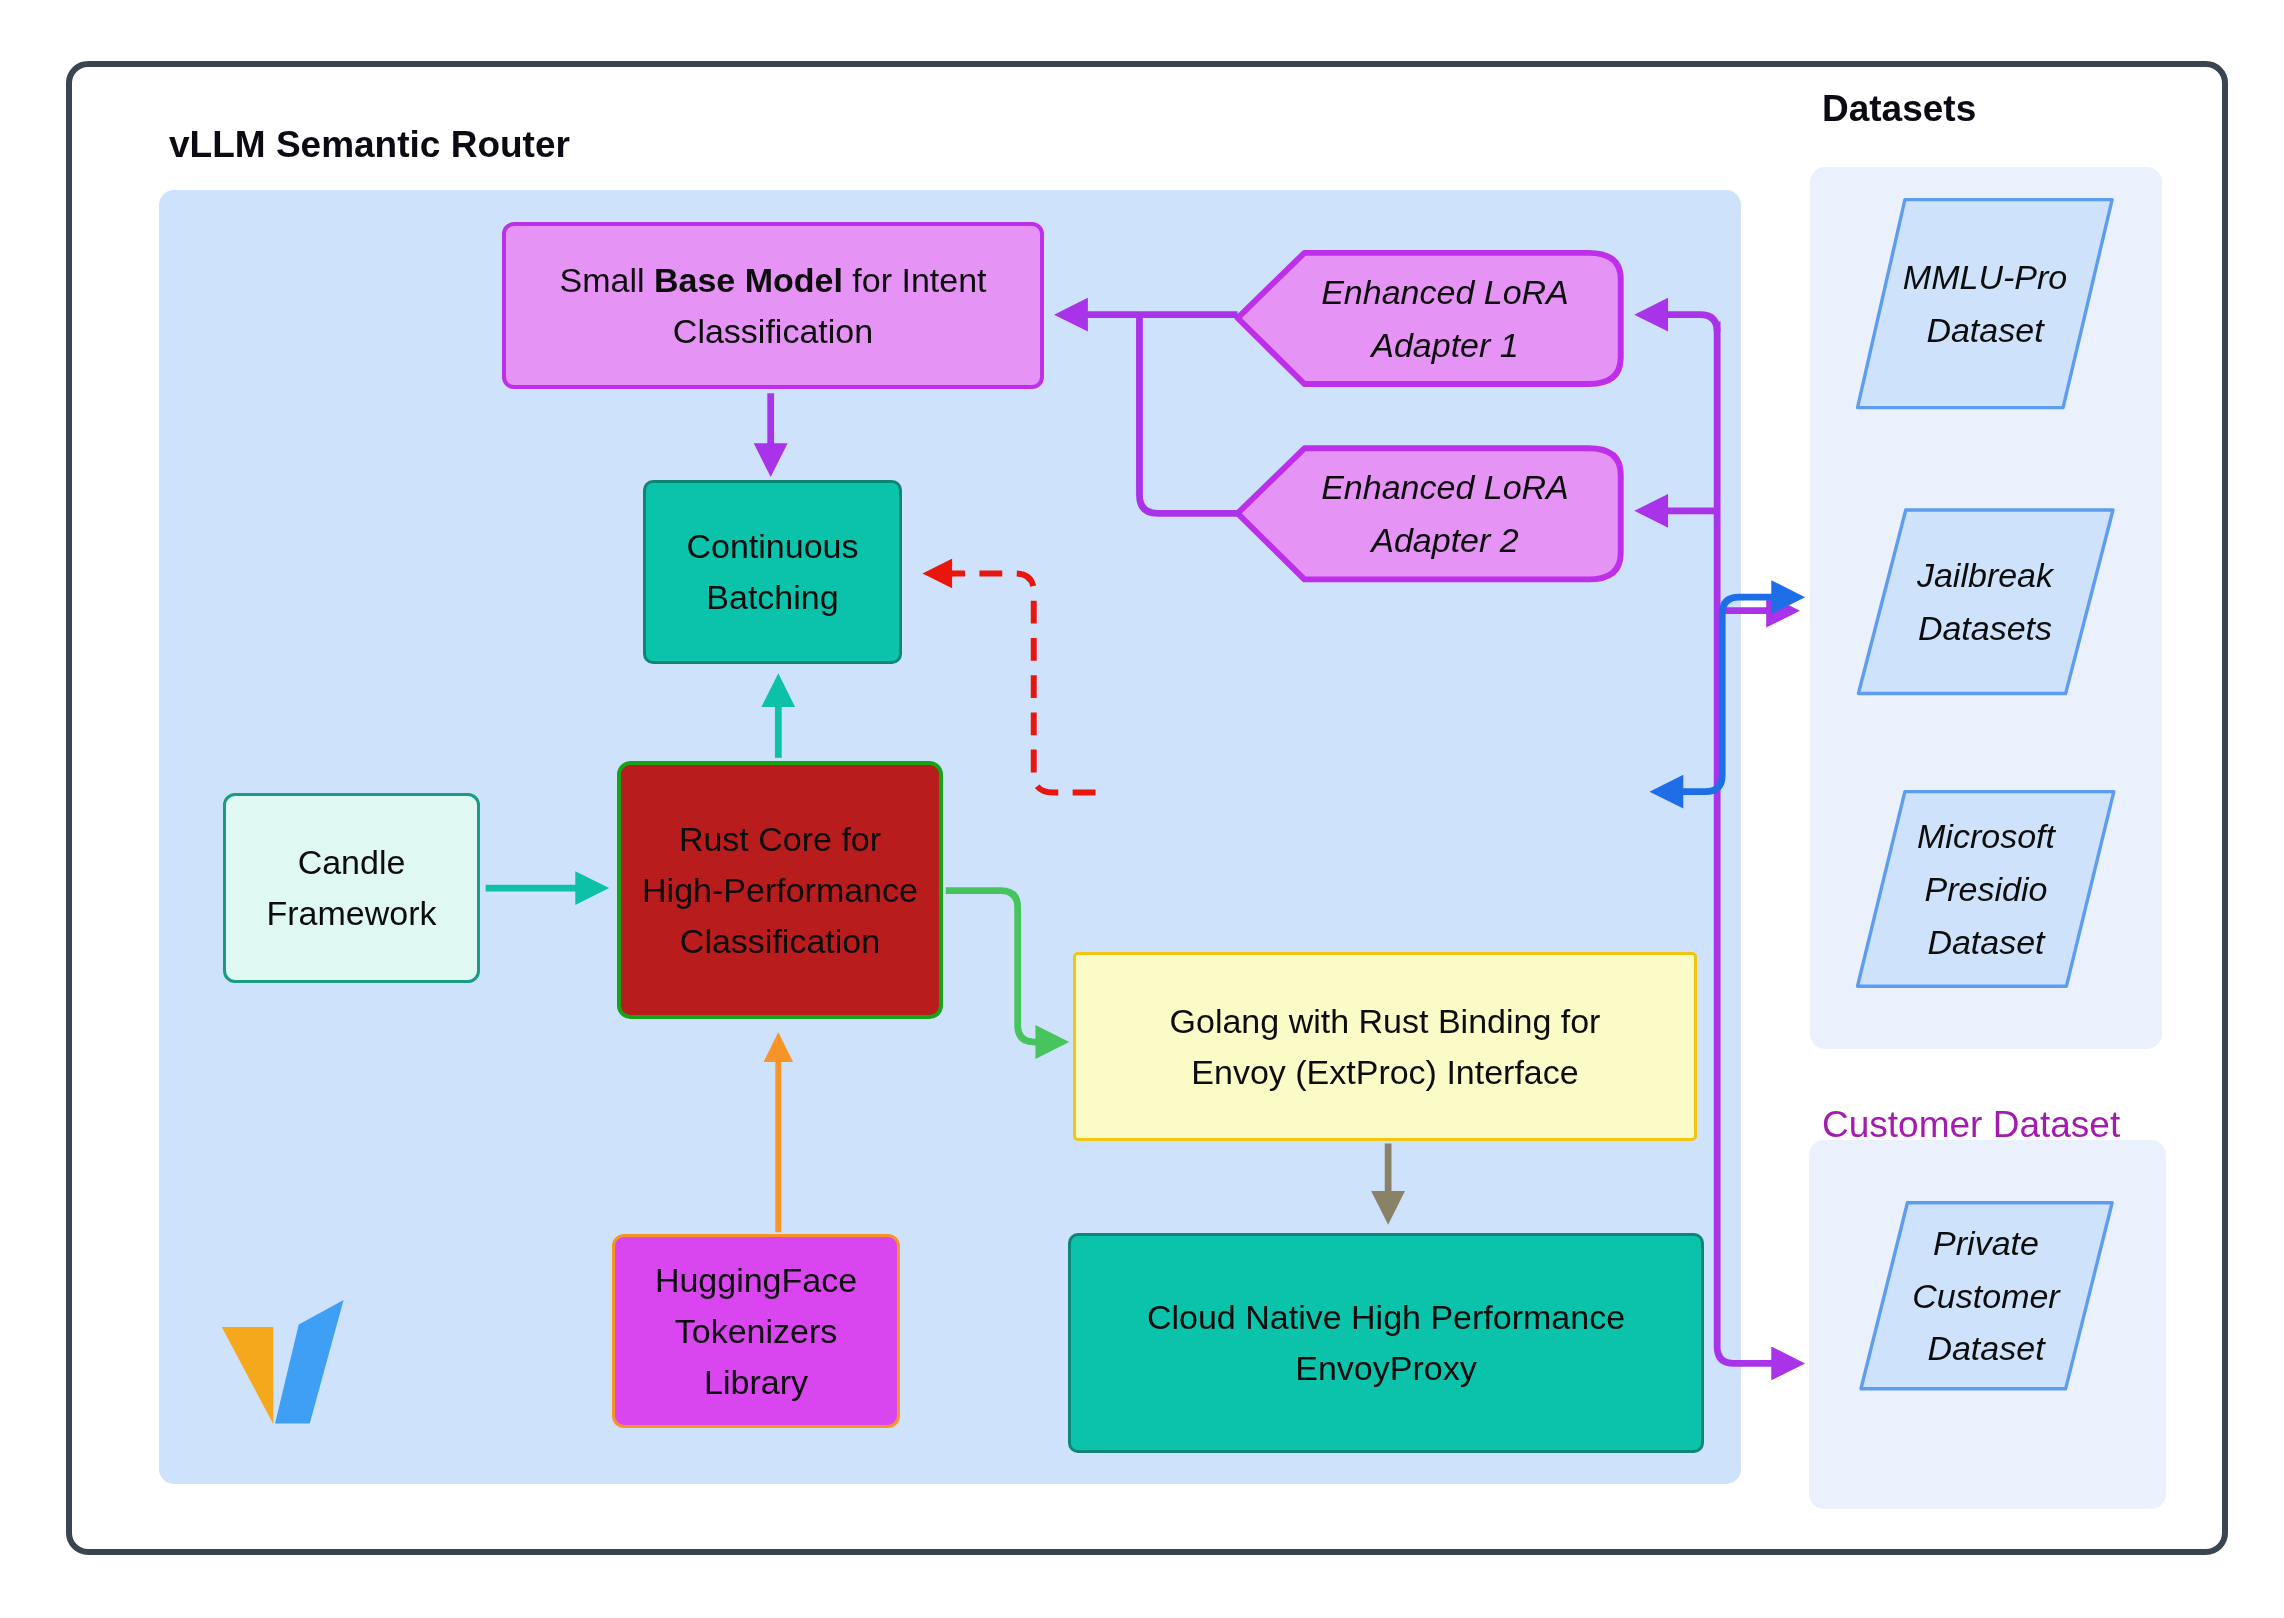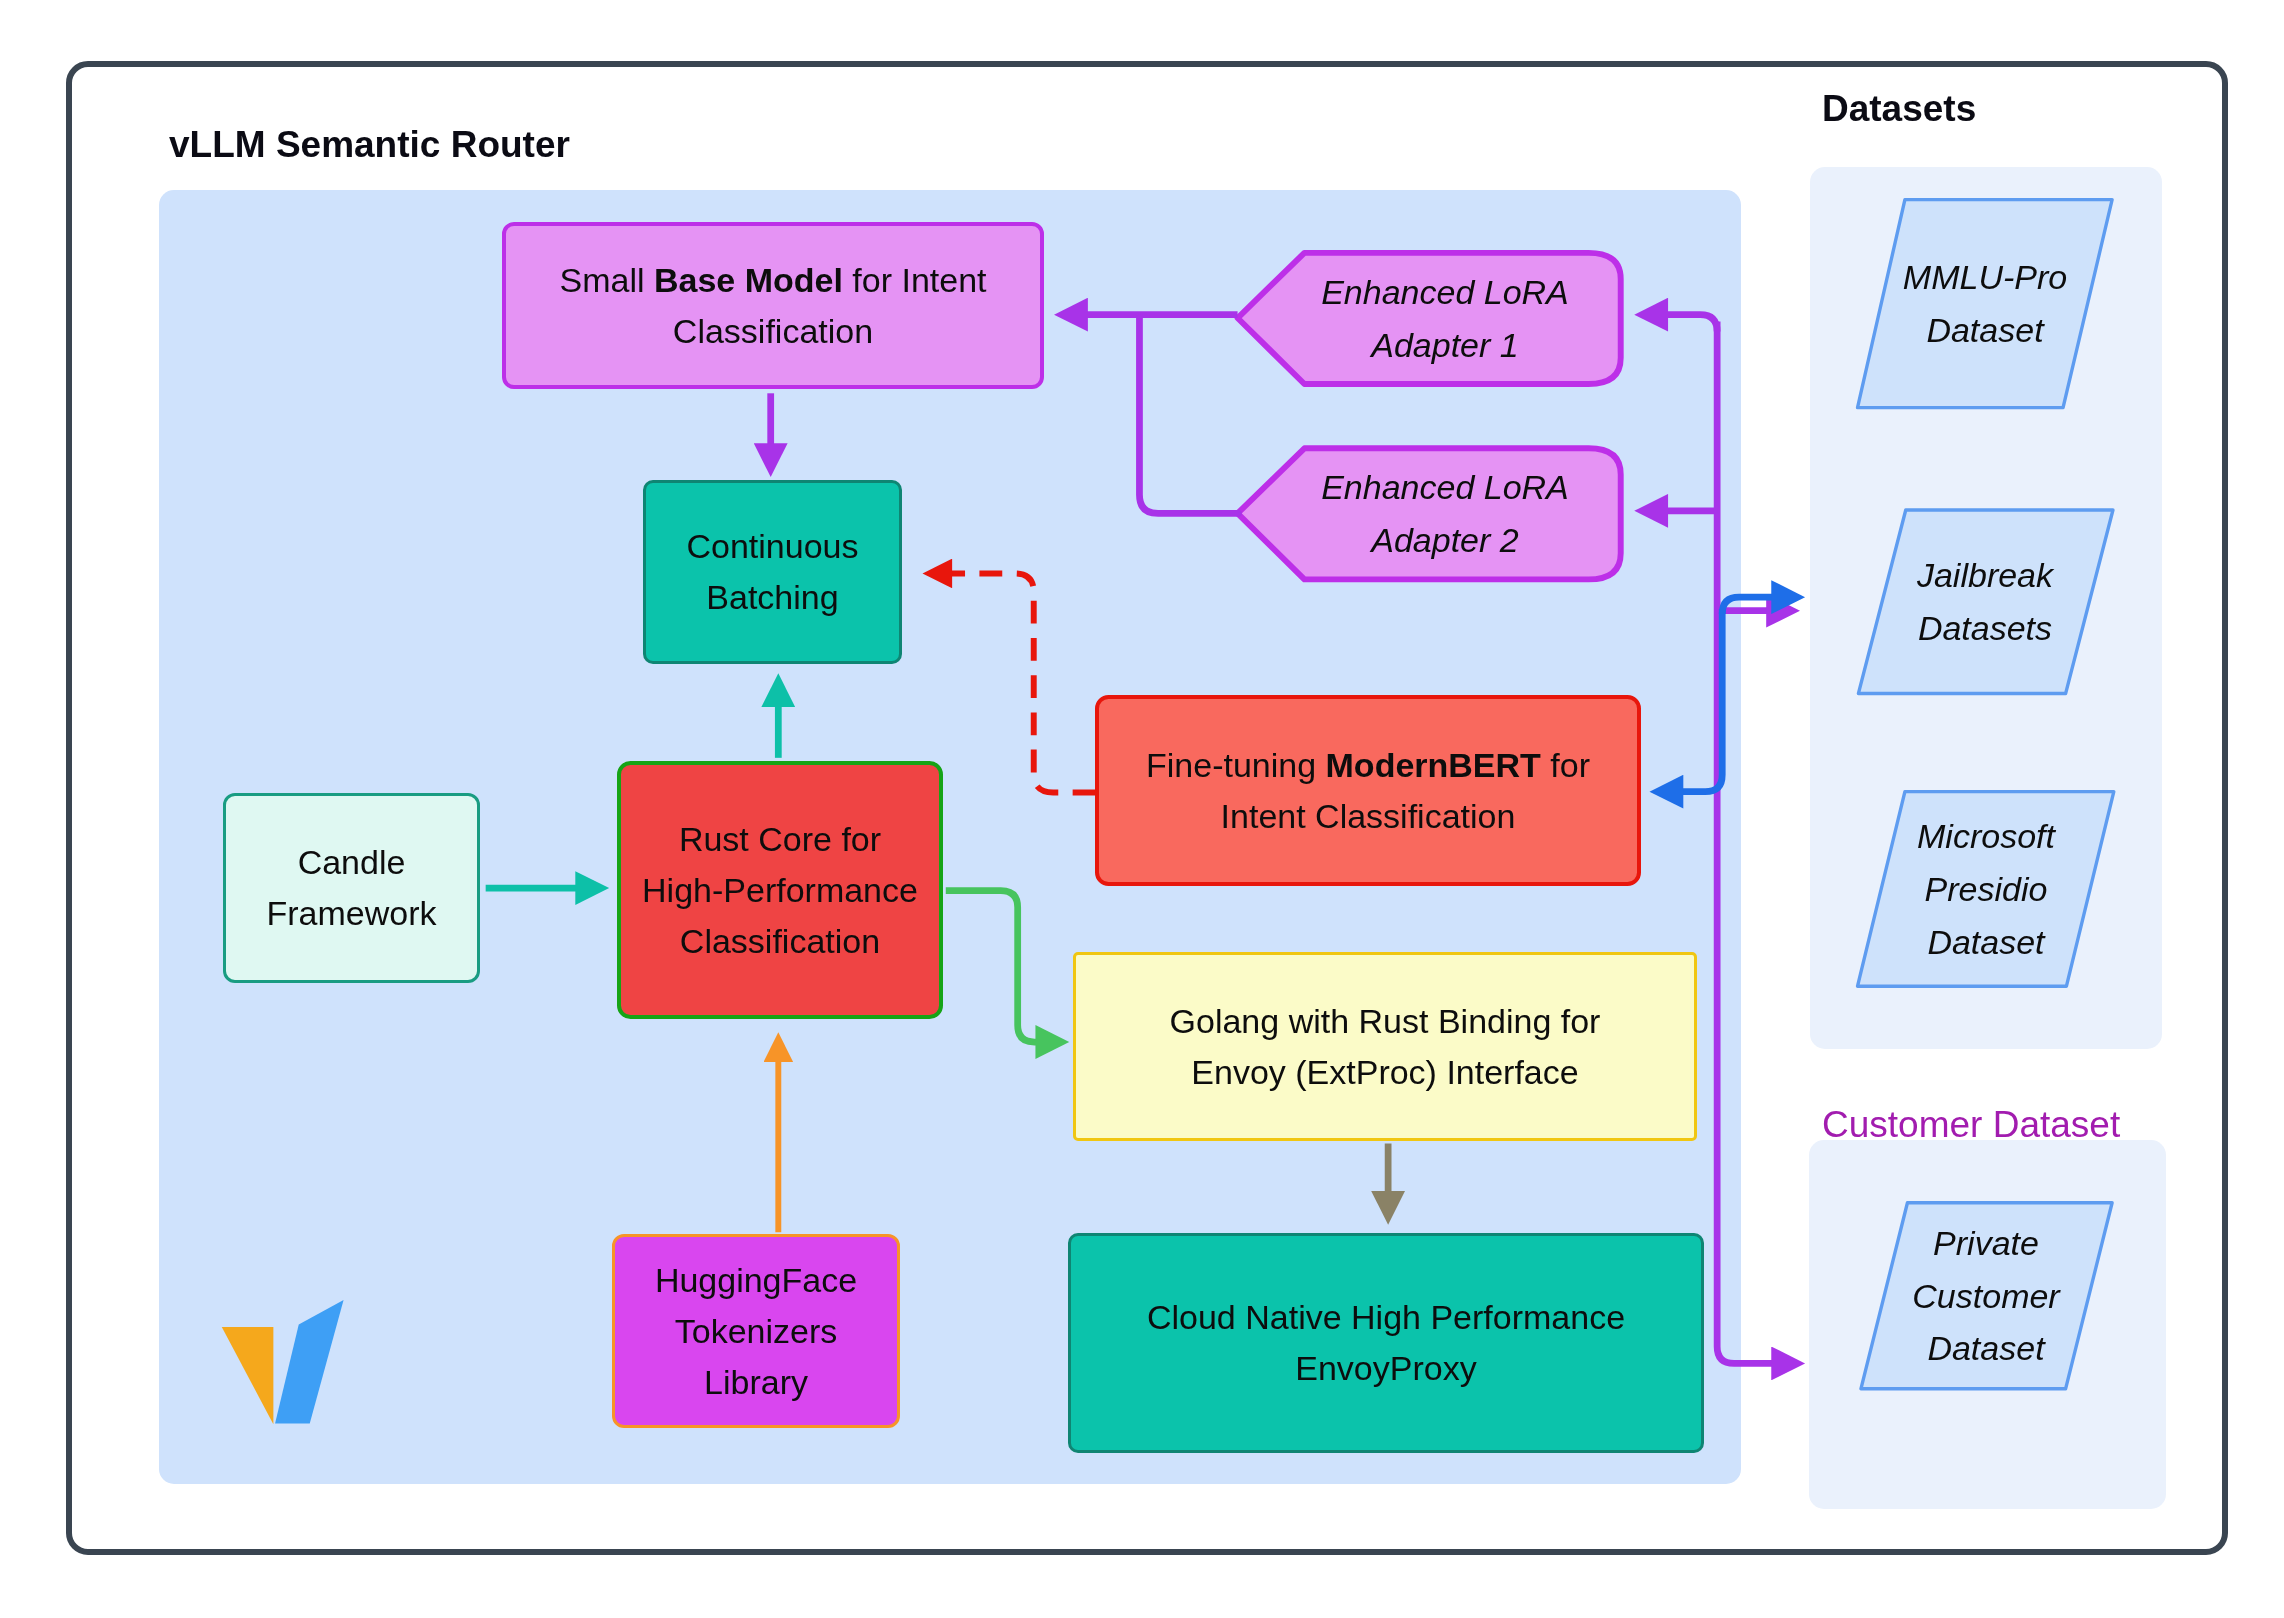--- a/index.html
+++ b/index.html
@@ -23,21 +23,21 @@
   .node{
     position:absolute;display:flex;align-items:center;justify-content:center;
     text-align:center;font-size:34px;line-height:1.5;box-sizing:border-box;
   }
   .lbl{white-space:pre-line;}
   .b{font-weight:700;}
   .n-base{left:502px;top:222px;width:542px;height:167px;background:#E593F4;border:4.2px solid #BD2FE8;border-radius:12px;}
   .n-batch{left:643px;top:480px;width:259px;height:184px;background:#0BC3AB;border:3.4px solid #0F8573;border-radius:10px;}
   .n-bert{left:1095px;top:695px;width:546px;height:191px;background:#F9695E;border:4.2px solid #E8160C;border-radius:13.5px;}
   .n-candle{left:223px;top:793px;width:257px;height:190px;background:#DFF8F2;border:3.4px solid #199C82;border-radius:12px;}
-  .n-rust{left:617px;top:761px;width:326px;height:258px;background:#ef4444;border:4.2px solid #16A416;border-radius:13.5px;}
+  .n-rust{left:617px;top:761px;width:326px;height:258px;background:#b91c1c;border:4.2px solid #16A416;border-radius:13.5px;}
   .n-go{left:1073px;top:952px;width:624px;height:189px;background:#FBFBC8;border:3.4px solid #F0C611;border-radius:5px;}
   .n-hf{left:612px;top:1234px;width:288px;height:194px;background:#d946ef;border:3.4px solid #F79428;border-radius:12px;}
   .n-envoy{left:1068px;top:1233px;width:636px;height:220px;background:#0BC3AB;border:3.4px solid #0F8573;border-radius:10px;}
   .shape-label{
     position:absolute;display:flex;align-items:center;justify-content:center;
     text-align:center;font-size:34px;line-height:1.55;pointer-events:none;font-style:italic;
   }
   .sl-adapter1{left:1269px;top:253px;width:352px;height:131px;}
   .sl-adapter2{left:1269px;top:448px;width:352px;height:131px;}
   .sl-mmlu{left:1875px;top:200px;width:220px;height:208px;}
@@ -126,23 +126,20 @@
 
   <div class="node n-base">
     <div class="lbl" style="max-width:491px"><span>Small </span><span class="b">Base Model</span><span> for Intent Classification</span></div>
   </div>
 
   <div class="node n-batch">
     <div class="lbl">Continuous
 Batching</div>
   </div>
 
-  <div class="node n-bert">
-    <div class="lbl" style="max-width:508px"><span>Fine-tuning </span><span class="b">ModernBERT</span><span> for Intent Classification</span></div>
-  </div>
 
   <div class="node n-candle">
     <div class="lbl">Candle
 Framework</div>
   </div>
 
   <div class="node n-rust">
     <div class="lbl">Rust Core for
 High-Performance
 Classification</div>

